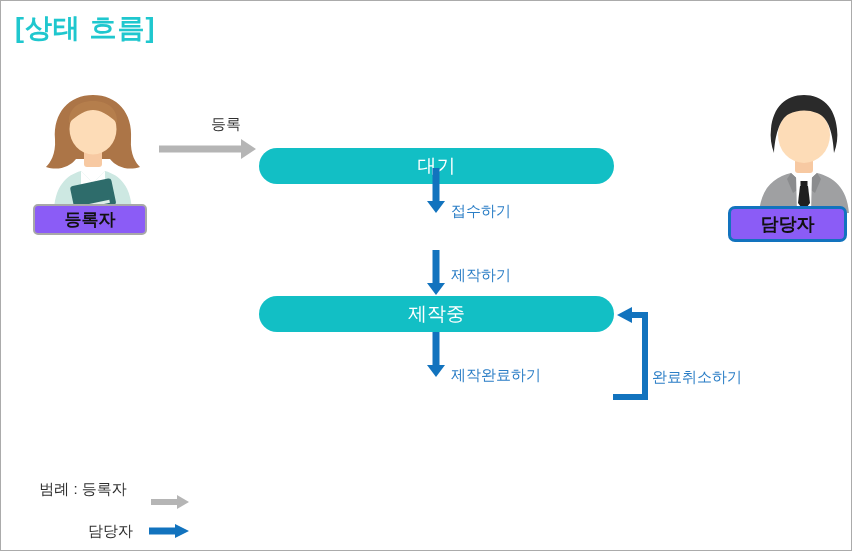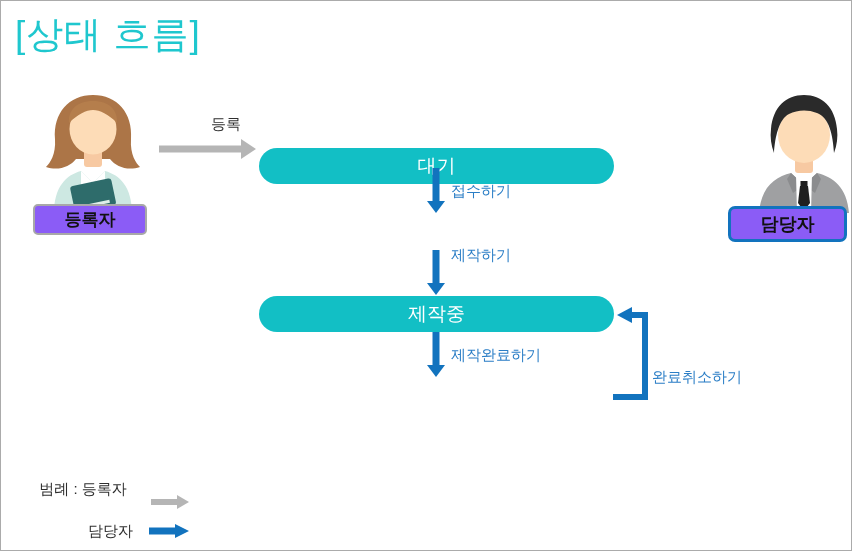--- a/index.html
+++ b/index.html
@@ -2,24 +2,24 @@
 <html style="--teal: #12BFC5; --title: #1FC7CE; --blue: #1273BE; --label_blue: #2B7EC6; --gray: #B5B5B5; --badge_gray: #A8A8A8;"><head>
 <meta charset="utf-8">
 <style>
   :root{
     --teal:#12BFC5; --title:#1FC7CE; --blue:#1273BE; --label_blue:#2B7EC6;
     --gray:#B5B5B5; --badge_gray:#A8A8A8; --text:#2E2E2E;
   }
   *{margin:0;padding:0;box-sizing:border-box;}
   body{font-family:"Liberation Sans","DejaVu Sans",sans-serif;background:#fff;}
   .stage{position:relative;width:852px;height:551px;background:#fff;border:1px solid #ABABAB;overflow:hidden;}
-  .title{position:absolute;left:14px;top:9px;font-size:37px;font-weight:400;color:var(--title);letter-spacing:1px;}
+  .title{position:absolute;left:14px;top:9px;font-size:27px;font-weight:700;color:var(--title);letter-spacing:1px;}
   .pill{position:absolute;left:258px;width:355px;height:36px;line-height:36px;border-radius:18px;
         background:var(--teal);color:#fff;font-size:19px;text-align:center;}
-  .tlabel{position:absolute;left:450px;font-size:15px;color:var(--label_blue);white-space:nowrap;}
+  .tlabel{position:absolute;left:450px;font-size:15px;color:var(--label_blue);white-space:nowrap;margin-top:20px;}
   .register-label{position:absolute;left:170px;top:114px;width:70px;text-align:right;font-size:15px;color:var(--text);}
   .cancel-label{position:absolute;left:651px;top:367px;font-size:15px;color:var(--label_blue);white-space:nowrap;}
   .figure{position:absolute;}
   .badge{position:absolute;background:#8b5cf6;text-align:center;font-weight:700;color:#111;z-index:5;}
   .badge.registrant{left:32px;top:203px;width:114px;height:31px;line-height:27px;font-size:17px;
         border:2px solid var(--badge_gray);border-radius:5px;}
   .badge.manager{left:727px;top:205px;width:119px;height:36px;line-height:30px;font-size:18px;
         border:3px solid var(--blue);border-radius:7px;}
   .legend-row{position:absolute;left:32px;width:100px;text-align:right;font-size:15px;color:var(--text);}
   .legend-row.r1{top:479px;text-align:center;}

